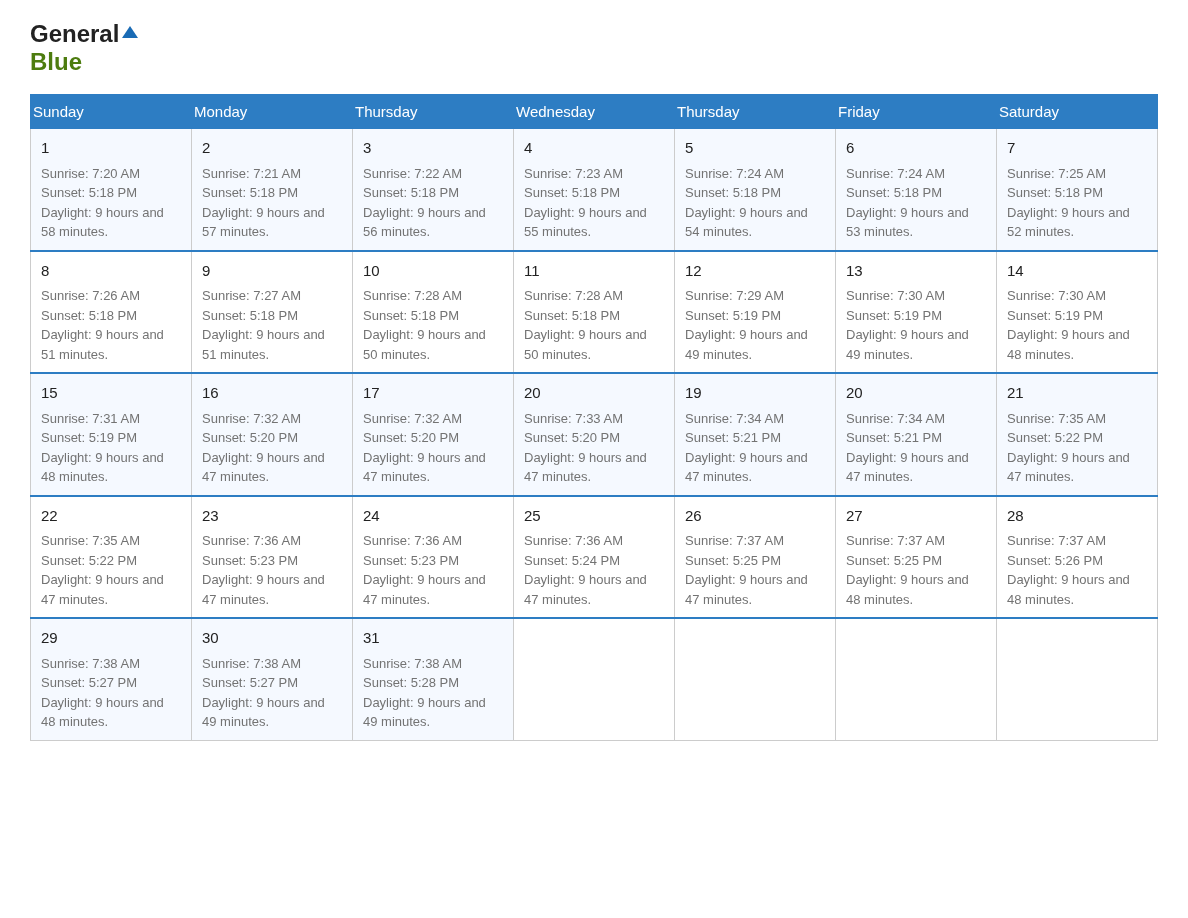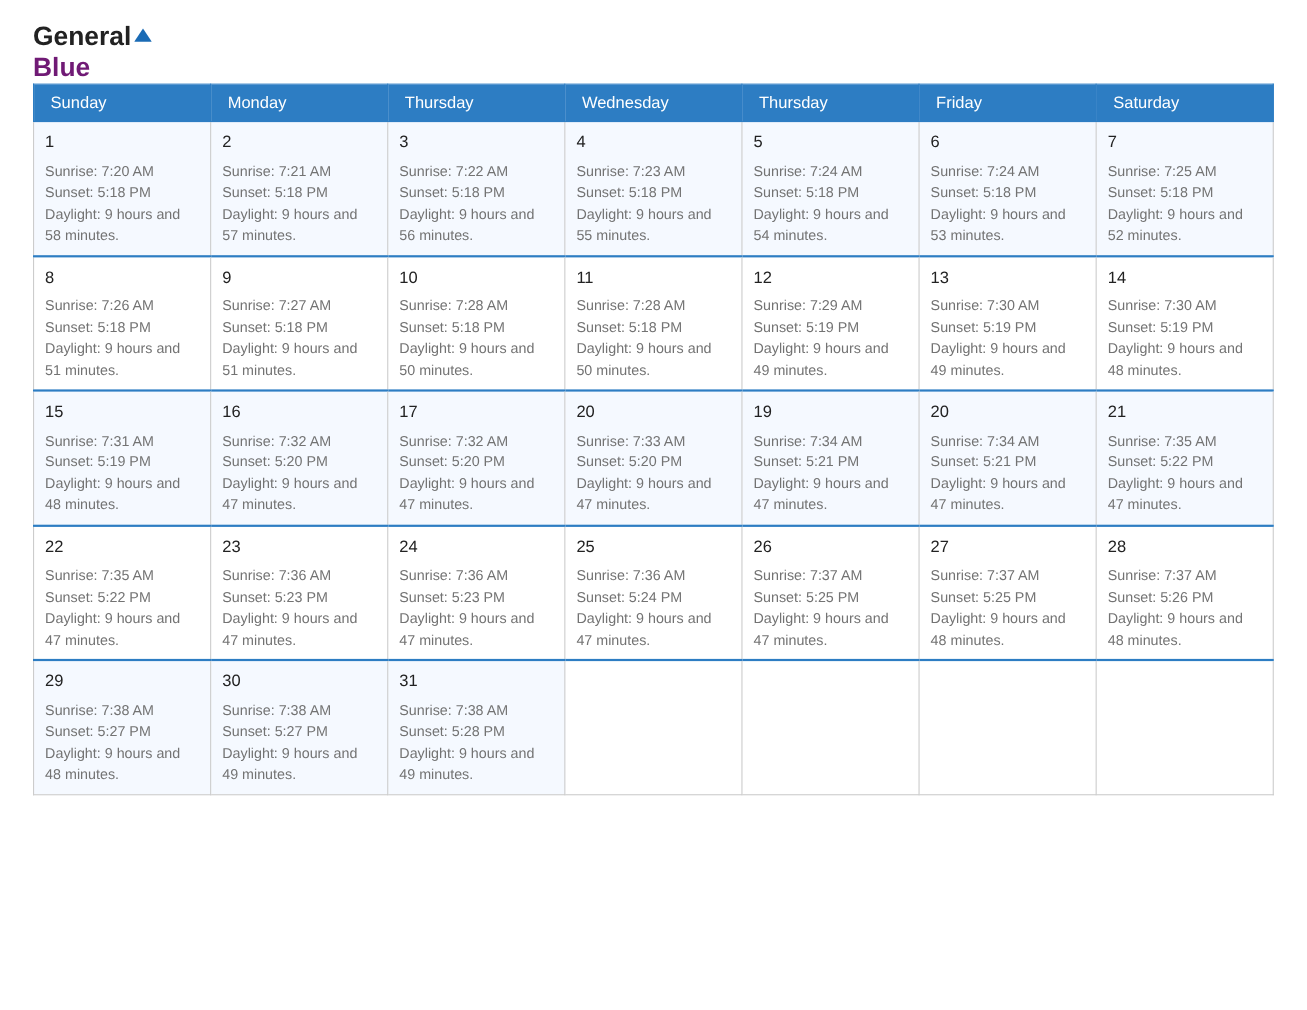--- a/index.html
+++ b/index.html
@@ -8,20 +8,21 @@
       background: #fff;
       color: #222;
       width: 1188px;
       min-height: 918px;
       padding: 20px 30px;
     }
     .header {
       display: flex;
       justify-content: space-between;
       align-items: flex-end;
+      margin-bottom: 18px;
     }
     .logo {
       display: flex;
       flex-direction: column;
       align-items: flex-start;
     }
     .logo-line1 {
       display: flex;
       align-items: center;
     }
@@ -42,21 +43,21 @@
     table {
       width: 100%;
       border-collapse: collapse;
       table-layout: fixed;
     }
     thead tr th {
       background-color: #2d7dc3;
       color: #fff;
       font-size: 15px;
       font-weight: normal;
-      padding: 8px 15px;
+      padding: 8px 2px;
       text-align: left;
       border: 1px solid #2d7dc3;
     }
     tbody tr td {
       vertical-align: top;
       border: 1px solid #ccc;
       padding: 8px 10px;
       font-size: 13px;
       line-height: 1.5;
       background: #fff;
@@ -92,21 +93,21 @@
   <div class="logo">
     <div class="logo-line1">
       <span style="font-size:24px;font-weight:bold;color:#222;">General</span>
       <span style="display:inline-block;margin-left:3px;vertical-align:middle;">
         <svg width="16" height="16" viewBox="0 0 16 16">
           <polygon points="8,2 16,14 0,14" fill="#1a6bb5"></polygon>
         </svg>
       </span>
     </div>
     <div>
-      <span style="font-size:24px;font-weight:bold;color:#701a75;">Blue</span>
+      <span style="font-size:24px;font-weight:bold;color:#4d7c0f;">Blue</span>
     </div>
   </div>
 </div>
 
 <table>
   <thead>
     <tr>
       <th>Sunday</th>
       <th>Monday</th>
       <th>Thursday</th>

